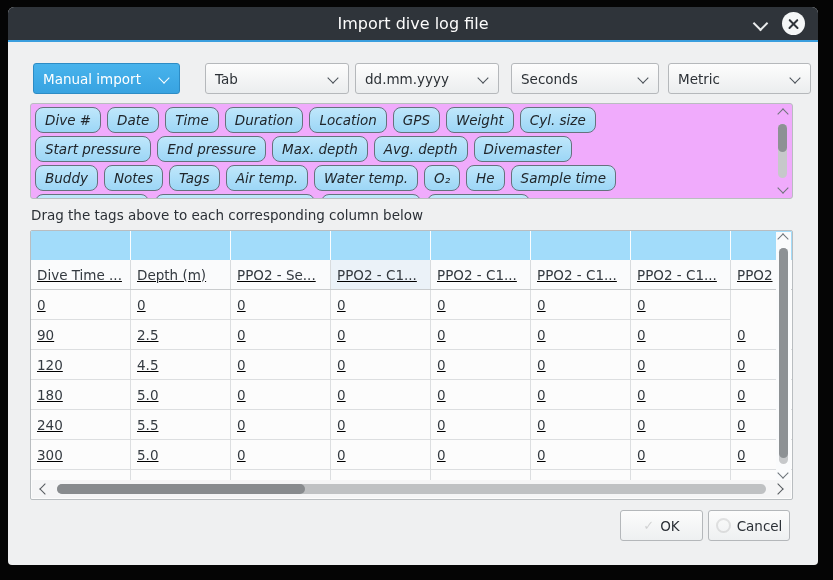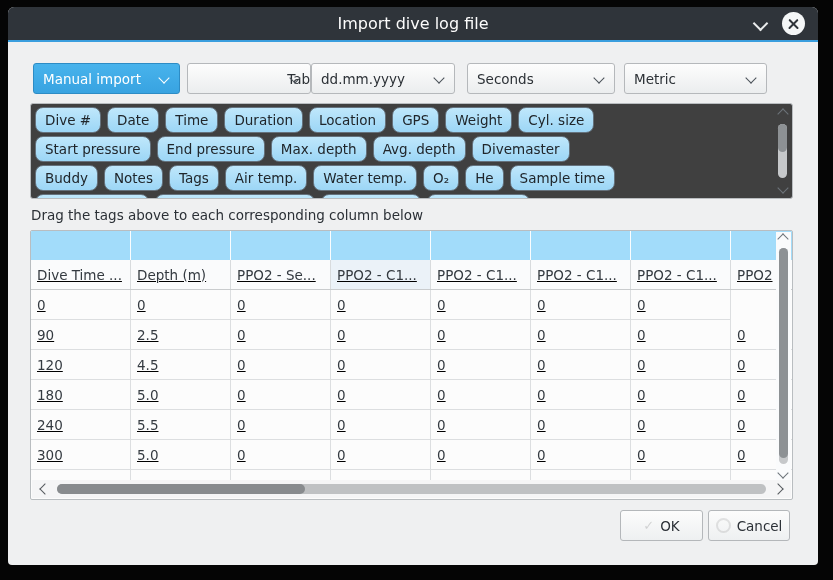--- a/index.html
+++ b/index.html
@@ -20,25 +20,25 @@
   .r45{transform:rotate(45deg);} .rm45{transform:rotate(-45deg);}
   
   .comborow{position:absolute;left:25px;top:56px;display:flex;}
   .combo{position:relative;height:31px;border:1px solid #b5b8bb;border-radius:3px;
          background:linear-gradient(#fdfdfd,#ebedee);box-sizing:border-box;
          font-size:13.5px;color:#2c3136;display:flex;align-items:center;padding-left:9px;}
   .combo .cv{position:absolute;right:11px;top:10px;width:7px;height:7px;
              border-right:1.8px solid #4a5158;border-bottom:1.8px solid #4a5158;transform:rotate(45deg);}
   .combo.accent{background:linear-gradient(#48b3ec,#38a3e1);border-color:#2d8cc5;color:#ffffff;}
   .combo.accent .cv{border-color:#fff;}
-  .c0{width:147px;margin-right:7px;} .c1{width:124px;justify-content:flex-end;}
+  .c0{width:147px;margin-right:25px;} .c1{width:144px;margin-right:6px;}
   .c2{width:144px;margin-right:12px;} .c3{width:148px;margin-right:9px;} .c4{width:143px;}
   
-  .tagbox{position:absolute;left:22px;top:96px;width:763px;height:96px;background:#404040;
-          border:1px solid #b9bdc0;border-radius:3px;box-sizing:border-box;overflow:hidden;}
+  .tagbox{position:absolute;left:22px;top:96px;width:763px;height:96px;background:#f0abfc;
+          border:1px solid #b9bdc0;border-radius:3px;box-sizing:border-box;overflow:hidden;font-style:italic;}
   .tagrow{display:flex;margin:0 0 0 4px;height:26px;margin-top:3px;flex-wrap:nowrap;}
   .tag{display:inline-flex;align-items:center;height:24px;padding:0 9px;margin-right:6px;
        border:1px solid #65727d;border-radius:8px;white-space:nowrap;
        background:linear-gradient(#bfe7fb,#9cd6f6);color:#20262b;font-size:13.5px;}
   .vsb{position:absolute;right:2px;top:3px;bottom:3px;width:14px;}
   .vsb .up{position:absolute;left:3px;top:3px;width:7px;height:7px;
            border-left:1.8px solid #6d747a;border-top:1.8px solid #6d747a;transform:rotate(45deg);}
   .vsb .dn{position:absolute;left:3px;bottom:3px;width:7px;height:7px;
            border-right:1.8px solid #6d747a;border-bottom:1.8px solid #6d747a;transform:rotate(45deg);}
   .vsb .track{position:absolute;left:2px;top:17px;bottom:17px;width:9px;border-radius:5px;background:#c6c8ca;}

